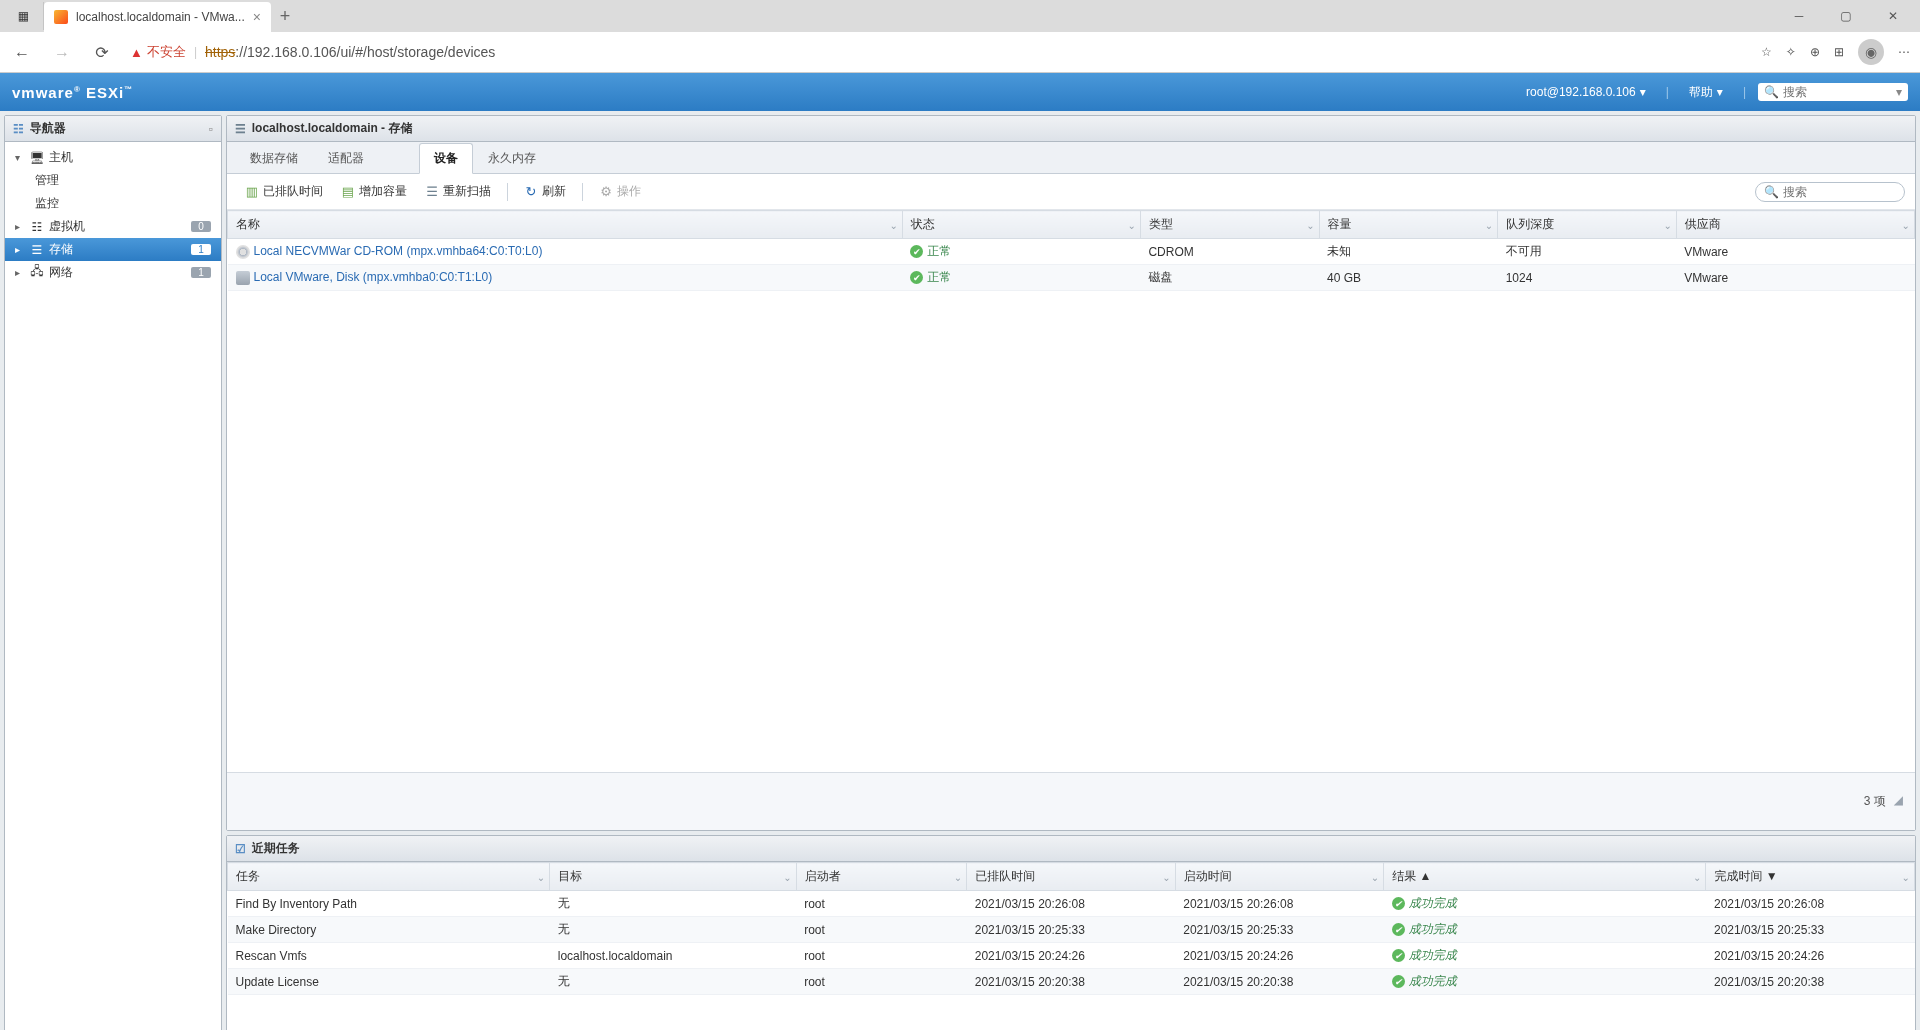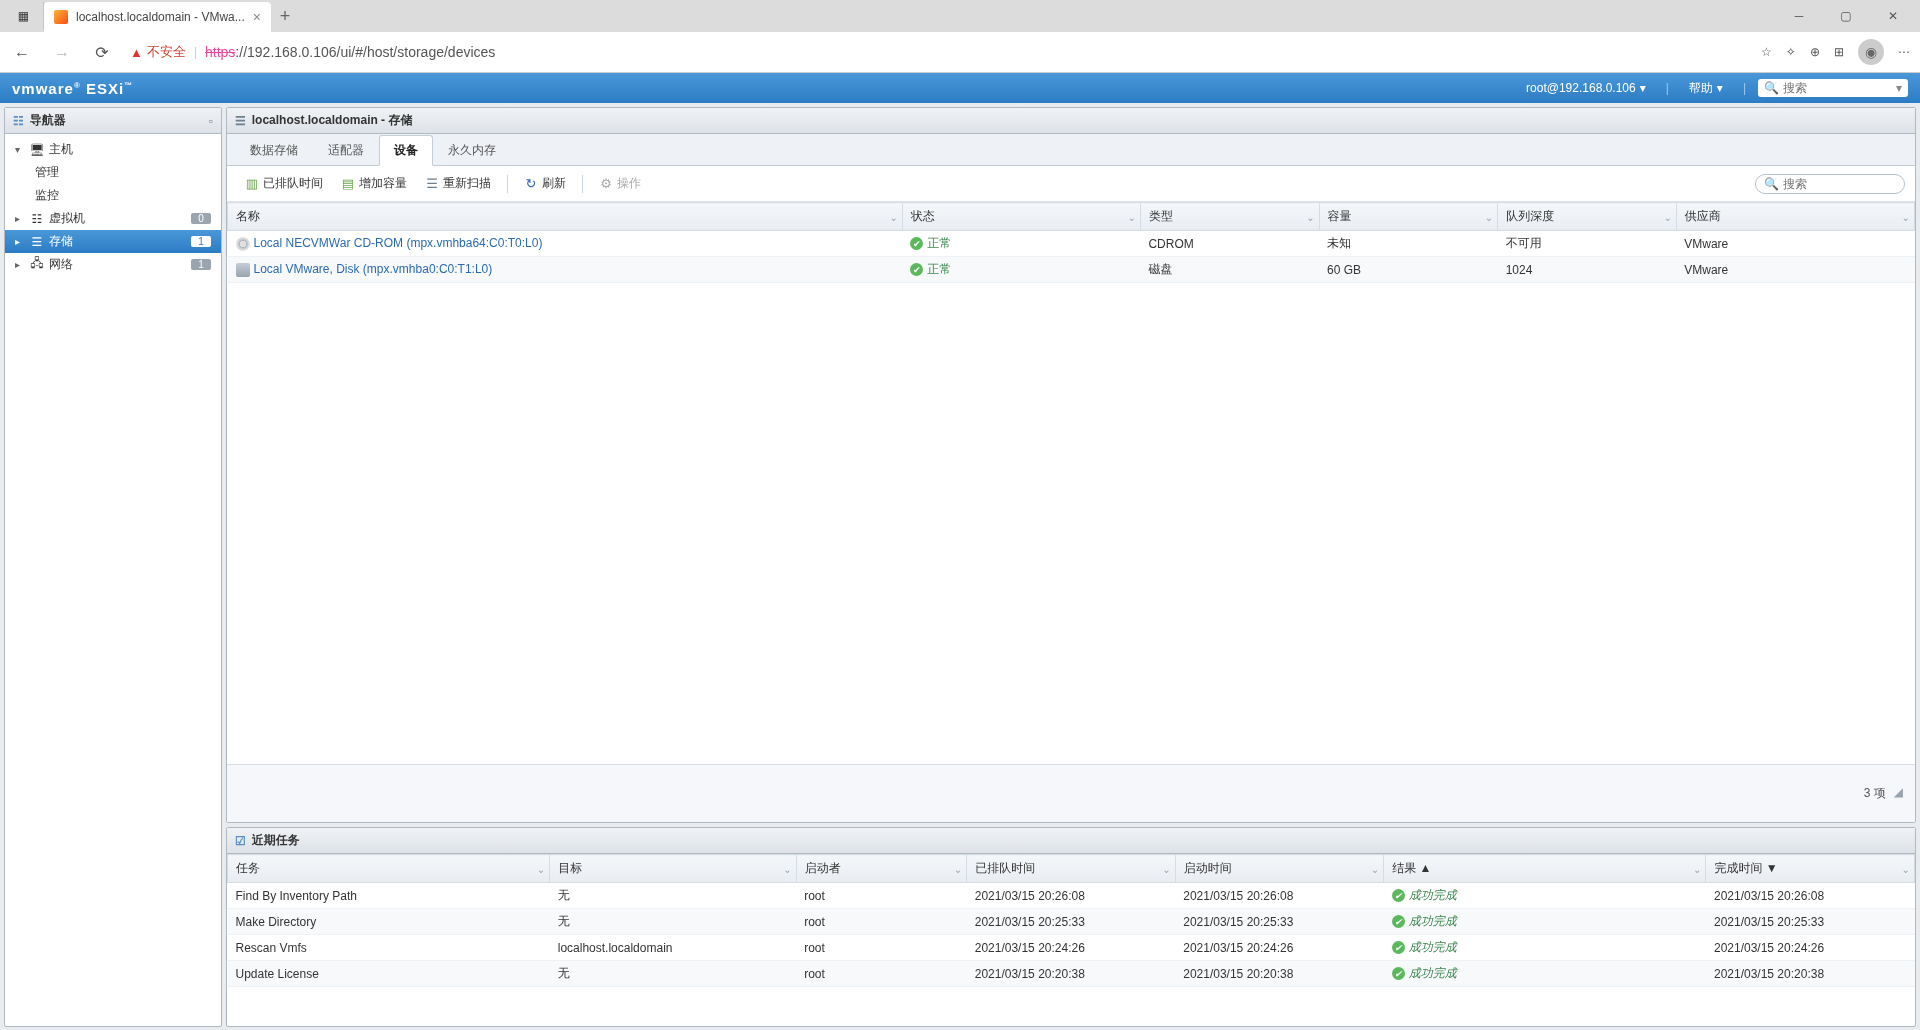--- a/index.html
+++ b/index.html
@@ -16,26 +16,26 @@
 .tab-add { width: 28px; text-align: center; color: #666; font-size: 18px; cursor: pointer; }
 .window-controls { margin-left: auto; display: flex; gap: 1px; }
 .window-controls div { width: 46px; height: 30px; display: flex; align-items: center; justify-content: center; color: #555; cursor: pointer; }
 
 .addr-bar { display: flex; align-items: center; height: 40px; padding: 0 10px; gap: 16px; background: #fff; }
 .nav-btn { width: 24px; height: 24px; display: flex; align-items: center; justify-content: center; color: #555; cursor: pointer; font-size: 16px; }
 .nav-btn.disabled { color: #bbb; }
 .url-area { flex: 1; display: flex; align-items: center; gap: 8px; }
 .security-warn { display: flex; align-items: center; gap: 4px; color: #c43; font-size: 13px; }
 .url-text { font-size: 14px; color: #555; }
-.url-text .struck { text-decoration: line-through; color: #ec4899; }
+.url-text .struck { text-decoration: line-through; color: #a16207; }
 .addr-icons { display: flex; gap: 14px; align-items: center; color: #555; }
 .addr-icons .avatar { width: 26px; height: 26px; border-radius: 50%; background: #ccc; display:flex; align-items:center; justify-content:center; font-size:14px; color:#666; }
 
 
-.esxi-header { height: 30px; background: linear-gradient(#4a98d9, #2c7cc4); display: flex; align-items: center; padding: 0 12px; color: #fff; gap: 12px; justify-content: space-between; }
+.esxi-header { height: 38px; background: linear-gradient(#4a98d9, #2c7cc4); display: flex; align-items: center; padding: 0 12px; color: #fff; gap: 12px; justify-content: space-between; }
 .esxi-logo { font-size: 15px; font-weight: bold; letter-spacing: 1px; }
 .esxi-logo .vm { font-weight: 900; }
 .esxi-logo sup { font-size: 8px; }
 .esxi-header .spacer { flex: 1; }
 .user-menu, .help-menu { font-size: 12px; cursor: pointer; padding: 0 8px; display:flex; align-items:center; gap:4px; }
 .header-search { background: #fff; border-radius: 3px; padding: 2px 6px; width: 150px; display: flex; align-items: center; gap: 4px; }
 .header-search input { border: none; outline: none; font-size: 12px; width: 100%; }
 .header-sep { color: #9ec8ea; }
 
 
@@ -57,21 +57,21 @@
 .nav-item.indent1 { padding-left: 30px; }
 .nav-item.indent0 { padding-left: 10px; }
 
 
 .content { flex: 1; display: flex; flex-direction: column; gap: 4px; min-width:0; }
 .content-panel { flex: 1; display: flex; flex-direction: column; min-height:0; }
 .content-title { background: linear-gradient(#f0f2f5, #dde2e8); border-bottom: 1px solid #b0b9c2; padding: 4px 8px; font-weight: bold; display: flex; align-items: center; gap: 6px; }
 
 .tabs { display: flex; border-bottom: 1px solid #c5cdd6; background: #eef1f5; padding: 0 8px; }
 .tab-btn { padding: 6px 14px; font-size: 12px; color: #555; cursor: pointer; border: 1px solid transparent; position: relative; top: 1px; }
-.tab-btn.active { background: #fff; border: 1px solid #c5cdd6; border-bottom: 1px solid #fff; border-radius: 3px 3px 0 0; color: #222; font-weight: bold; }
+.tab-btn.active { background: #fff; border: 1px solid #c5cdd6; border-bottom: 1px solid #fff; border-radius: 3px 3px 0 0; color: #222; font-weight: bold; margin-left: 40px; }
 
 .toolbar { display: flex; align-items: center; padding: 6px 10px; gap: 2px; border-bottom: 1px solid #e2e6eb; }
 .tool-btn { display: flex; align-items: center; gap: 4px; padding: 3px 8px; font-size: 12px; color: #333; cursor: pointer; border-radius: 2px; }
 .tool-btn.disabled { color: #aaa; cursor: default; }
 .tool-sep { width: 1px; height: 18px; background: #ccd4dd; margin: 0 6px; }
 .tool-icon { width: 14px; height: 14px; display:inline-flex; align-items:center; justify-content:center; font-size:13px; }
 .toolbar .spacer { flex:1; }
 .tool-search { border: 1px solid #b7c2cd; border-radius: 10px; padding: 2px 8px; display: flex; align-items: center; gap: 4px; width: 150px; }
 .tool-search input { border: none; outline: none; font-size: 12px; width: 100%; }
 
@@ -269,21 +269,21 @@
                 <td><span class="status-ok">正常</span></td>
                 <td>CDROM</td>
                 <td>未知</td>
                 <td>不可用</td>
                 <td>VMware</td>
               </tr>
               <tr>
                 <td><span class="row-icon icon-disk"></span><span class="link">Local VMware, Disk (mpx.vmhba0:C0:T1:L0)</span></td>
                 <td><span class="status-ok">正常</span></td>
                 <td>磁盘</td>
-                <td>60 GB</td>
+                <td>40 GB</td>
                 <td>1024</td>
                 <td>VMware</td>
               </tr>
             </tbody>
         </table>
       </div>
       <div class="grid-footer">
         <span>3 项</span>
         <span class="resize">◢</span>
       </div>

